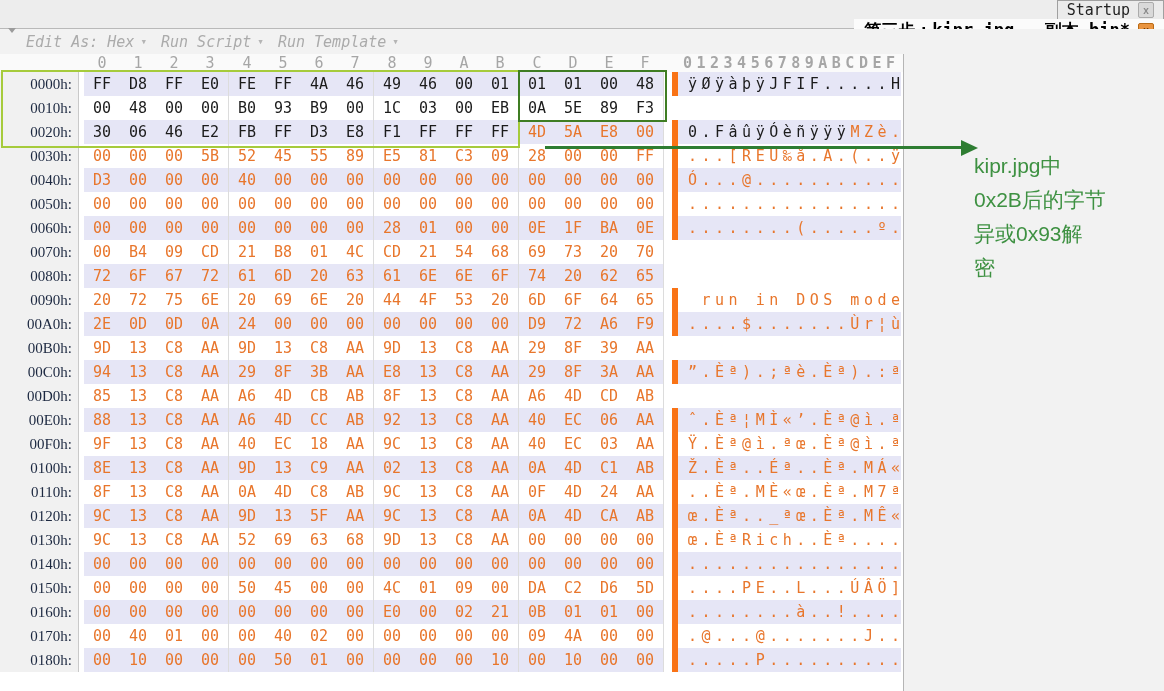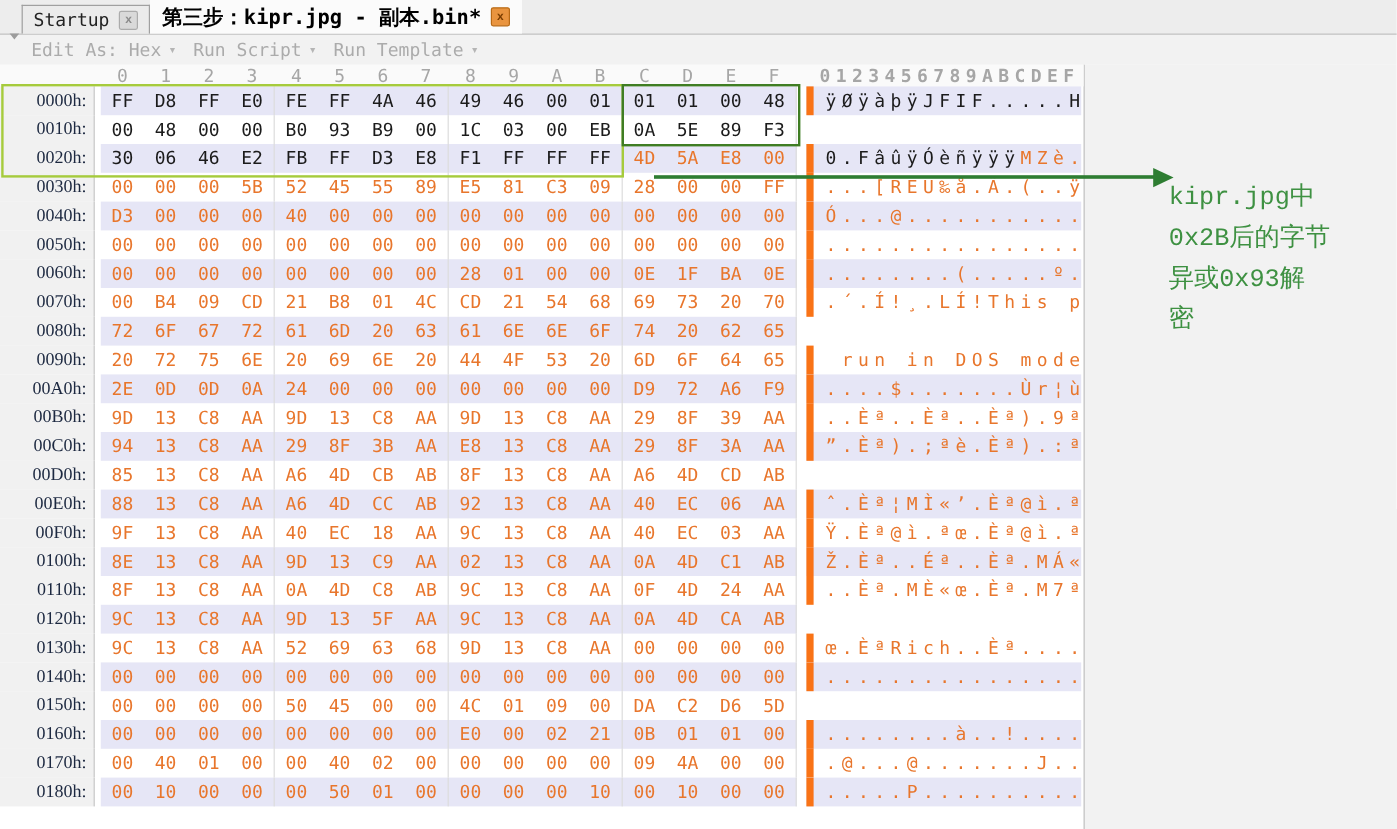--- a/index.html
+++ b/index.html
@@ -1,37 +1,37 @@
 <!DOCTYPE html>
 <html><head>
 <meta charset="utf-8">
 <style>
   html,body{margin:0;padding:0;background:#fff;width:1164px;height:691px;overflow:hidden;
             font-family:"Liberation Sans",sans-serif;}
   .app{position:relative;width:1164px;height:691px;}
 
   
   .tabbar{position:absolute;left:0;top:0;width:1164px;height:28px;background:#ededed;
-          border-bottom:1px solid #b9b9b9;display:flex;align-items:flex-end;}
+          border-bottom:1px solid #b9b9b9;display:flex;align-items:flex-end;flex-direction:column;}
   .tab{display:flex;align-items:center;gap:8px;box-sizing:border-box;}
   .tab.inactive{margin-left:18px;height:24px;padding:0 9px;background:#ebebeb;
           border:1px solid #a0a0a0;border-bottom:none;color:#222;
           font:15px "DejaVu Sans Mono",monospace;}
   .tab.active{height:28px;padding:0 10px;background:#fbfbfb;
           color:#000;font:bold 17px "DejaVu Sans Mono",monospace;}
   .closebox{width:14px;height:14px;border-radius:2px;display:flex;align-items:center;
           justify-content:center;font:bold 10px "Liberation Sans",sans-serif;}
   .closebox.grey{background:#d9d9d9;border:1px solid #ababab;color:#8a8a8a;}
   .closebox.orange{background:#e9943f;border:1px solid #b96a15;color:#7a3c00;}
 
   
   .toolbar{position:absolute;left:0;top:29px;width:1164px;height:25px;background:#f2f2f2;
            display:flex;align-items:center;color:#ababab;
            font:15px "DejaVu Sans Mono",monospace;}
-  .tool-item{margin-right:14px;display:flex;align-items:center;gap:6px;}
+  .tool-item{margin-right:14px;display:flex;align-items:center;gap:6px;font-style:italic;}
   .dl-icon{margin:0 10px 0 8px;display:inline-block;}
   .dl-icon .tri{width:0;height:0;border-left:4px solid transparent;border-right:4px solid transparent;
            border-top:5px solid #9c9c9c;}
   .dl-icon .bar{width:8px;height:2px;background:#9c9c9c;margin-top:2px;}
   .caret{font-size:11px;color:#b5b5b5;}
 
   
   .hexview{position:absolute;left:0;top:54px;width:903px;height:637px;background:#fff;
            border-right:1px solid #b5b5b5;box-sizing:content-box;
            font:15px "DejaVu Sans Mono",monospace;}
@@ -55,21 +55,21 @@
   .rightpanel{position:absolute;left:904px;top:54px;width:260px;height:637px;background:#f2f2f2;}
 
   
   .ovl{position:absolute;pointer-events:none;box-sizing:border-box;}
   .sel-light{left:1px;top:70px;width:519px;height:78px;border:2px solid #a6cb3c;}
   .sel-dark{left:518px;top:70px;width:149px;height:52px;border:2px solid #3f7d23;}
   .arrow-line{left:545px;top:146px;width:418px;height:3px;background:#2e7d32;}
   .arrow-head{left:961px;top:140px;width:0;height:0;border-top:8px solid transparent;
               border-bottom:8px solid transparent;border-left:17px solid #2e7d32;}
   .annotation{left:974px;top:149px;width:186px;color:#3e9142;font-size:21px;line-height:34px;
-              font-family:Liberation Mono, monospace;}
+              font-family:Liberation Sans, sans-serif;}
 </style>
 </head>
 <body>
 
 <div class="app">
 
   <div class="tabbar">
     <div class="tab inactive">
       <span>Startup</span>
       <span class="closebox grey">x</span>
@@ -360,21 +360,20 @@
               <span class="byte o">54</span>
               <span class="byte o">68</span>
             </span>
             <span class="grp">
               <span class="byte o">69</span>
               <span class="byte o">73</span>
               <span class="byte o">20</span>
               <span class="byte o">70</span>
             </span>
           </span>
-          <span class="ascii"><span class="k"></span><span class="o">.´.Í!¸.LÍ!This p</span></span>
         </div>
         <div class="hrow alt">
           <span class="offset">0080h:</span>
           <span class="bytes">
             <span class="grp">
               <span class="byte o">72</span>
               <span class="byte o">6F</span>
               <span class="byte o">67</span>
               <span class="byte o">72</span>
             </span>
@@ -479,21 +478,20 @@
               <span class="byte o">C8</span>
               <span class="byte o">AA</span>
             </span>
             <span class="grp">
               <span class="byte o">29</span>
               <span class="byte o">8F</span>
               <span class="byte o">39</span>
               <span class="byte o">AA</span>
             </span>
           </span>
-          <span class="ascii"><span class="k"></span><span class="o">..Èª..Èª..Èª).9ª</span></span>
         </div>
         <div class="hrow alt">
           <span class="offset">00C0h:</span>
           <span class="bytes">
             <span class="grp">
               <span class="byte o">94</span>
               <span class="byte o">13</span>
               <span class="byte o">C8</span>
               <span class="byte o">AA</span>
             </span>
@@ -688,20 +686,21 @@
               <span class="byte o">C8</span>
               <span class="byte o">AA</span>
             </span>
             <span class="grp">
               <span class="byte o">0A</span>
               <span class="byte o">4D</span>
               <span class="byte o">CA</span>
               <span class="byte o">AB</span>
             </span>
           </span>
+          <span class="ascii"><span class="k"></span><span class="o">œ.Èª.._ªœ.Èª.MÊ«</span></span>
         </div>
         <div class="hrow">
           <span class="offset">0130h:</span>
           <span class="bytes">
             <span class="grp">
               <span class="byte o">9C</span>
               <span class="byte o">13</span>
               <span class="byte o">C8</span>
               <span class="byte o">AA</span>
             </span>
@@ -777,20 +776,21 @@
               <span class="byte o">09</span>
               <span class="byte o">00</span>
             </span>
             <span class="grp">
               <span class="byte o">DA</span>
               <span class="byte o">C2</span>
               <span class="byte o">D6</span>
               <span class="byte o">5D</span>
             </span>
           </span>
+          <span class="ascii"><span class="k"></span><span class="o">....PE..L...ÚÂÖ]</span></span>
         </div>
         <div class="hrow alt">
           <span class="offset">0160h:</span>
           <span class="bytes">
             <span class="grp">
               <span class="byte o">00</span>
               <span class="byte o">00</span>
               <span class="byte o">00</span>
               <span class="byte o">00</span>
             </span>

